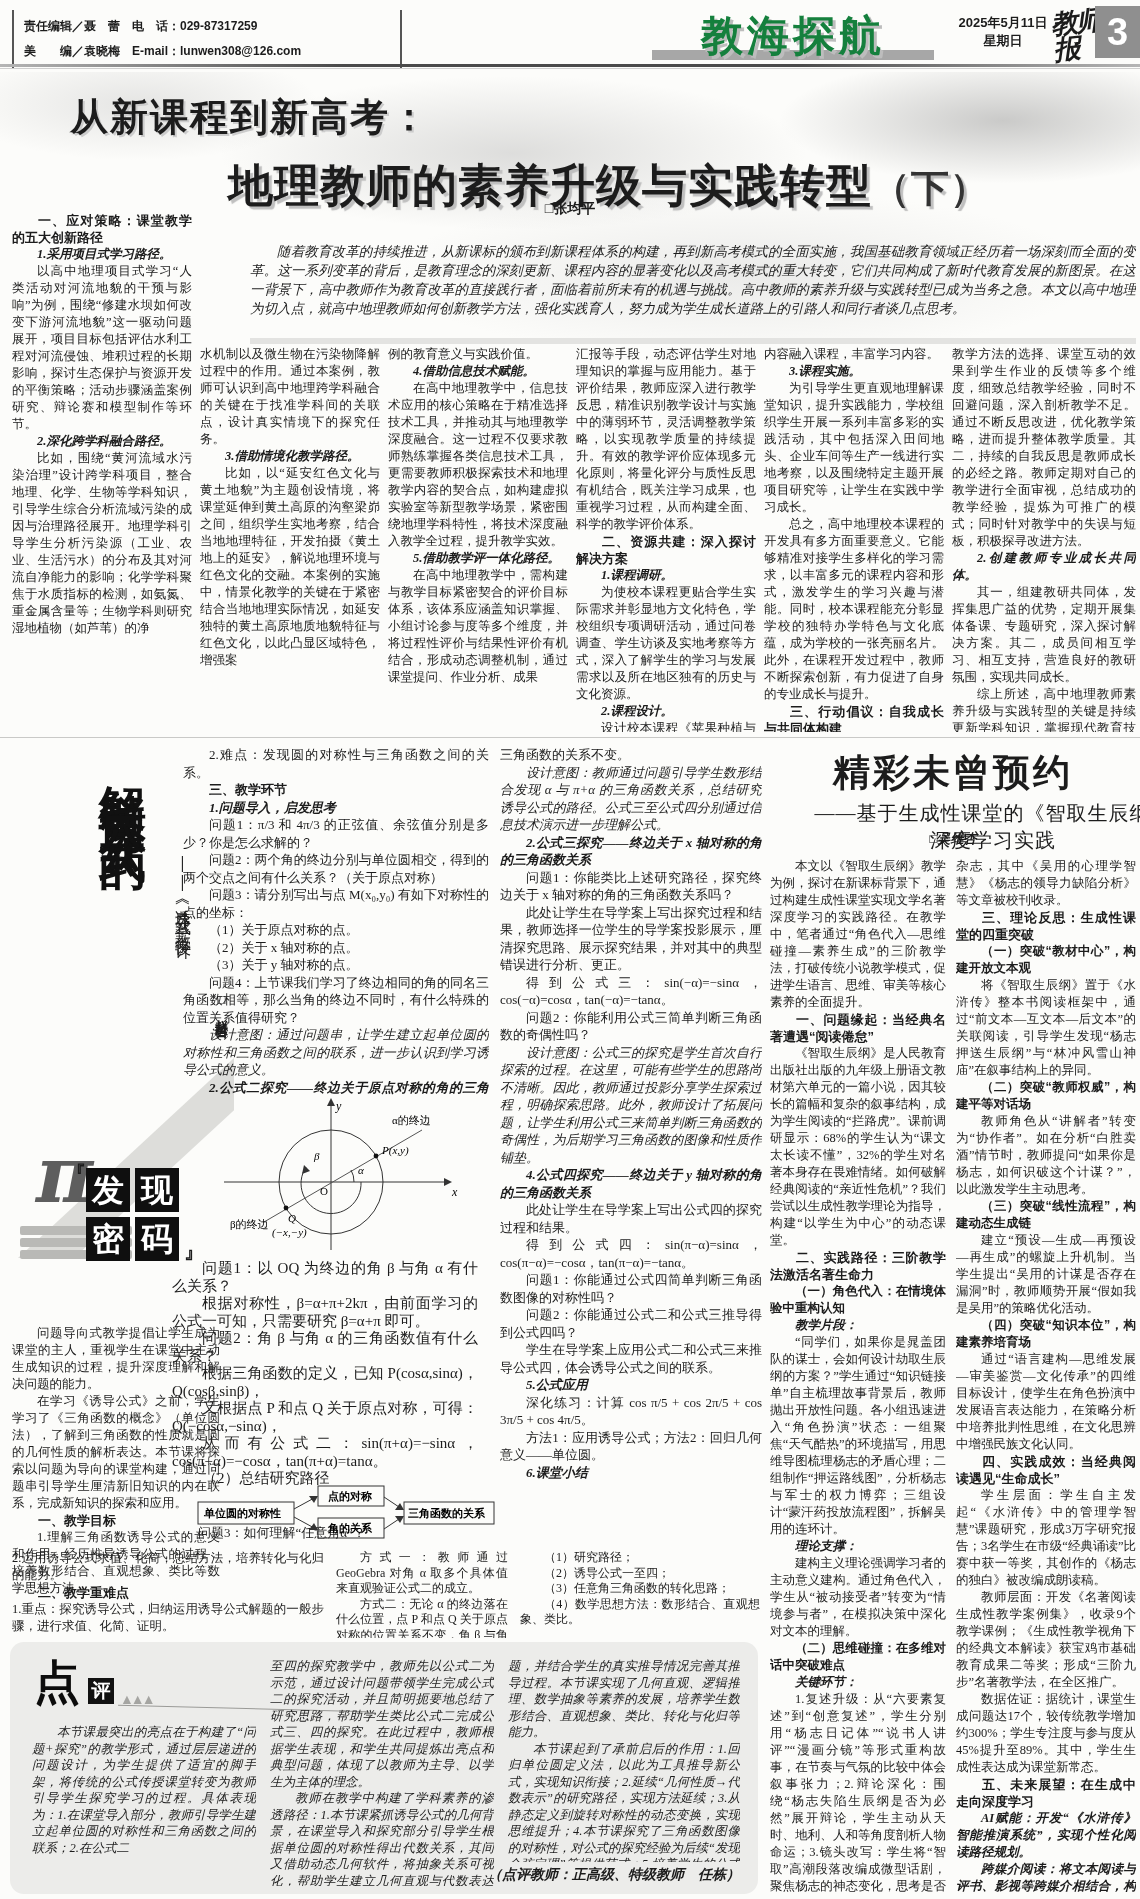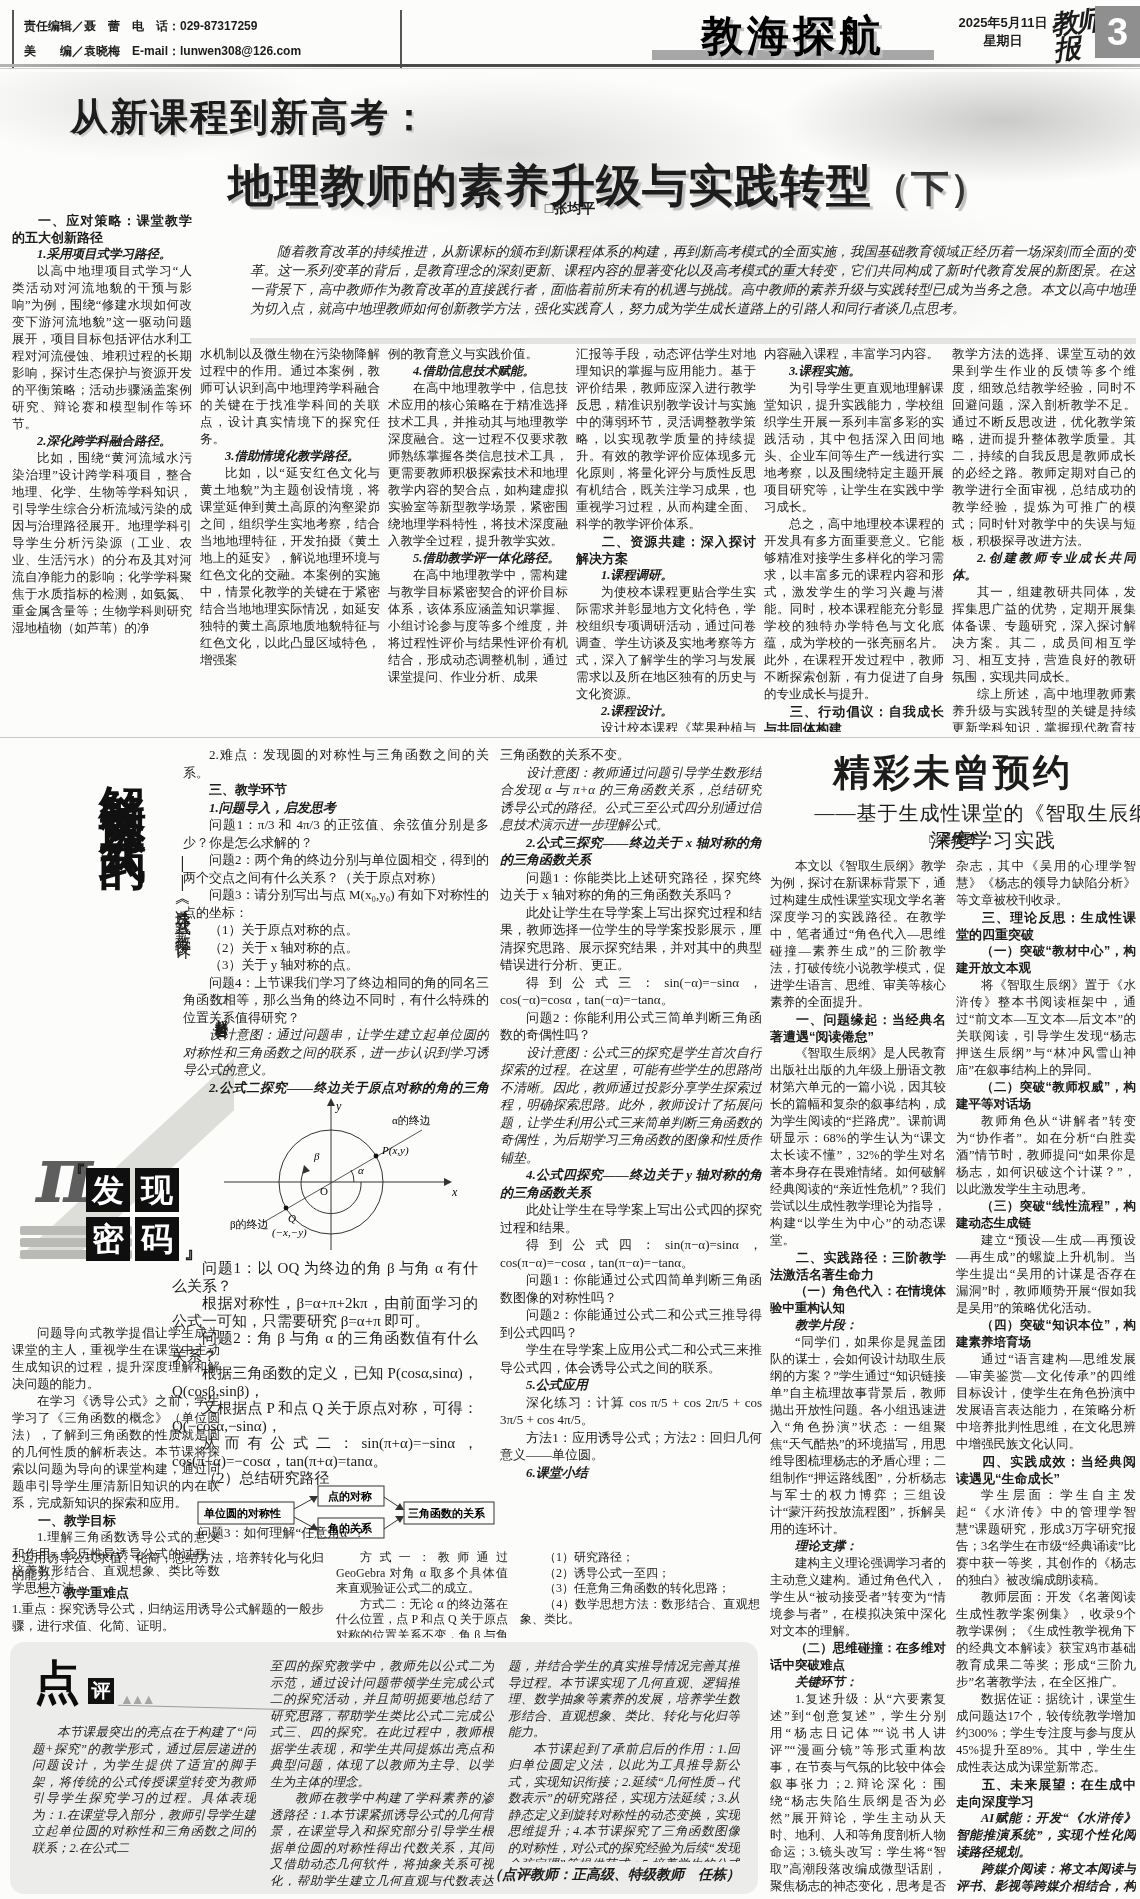--- a/index.html
+++ b/index.html
@@ -4,21 +4,21 @@
 <style>
   html,body{margin:0;padding:0;background:#e9e9e6;}
   #page{position:relative;width:1140px;height:1899px;margin:0 auto;background:#fcfcfa;overflow:hidden;
         font-family:"Liberation Serif","DejaVu Serif",serif;color:#1c1c1c;}
   .abs{position:absolute;}
   
   .ed-box{left:12px;top:10px;width:366px;height:50px;border-left:2px solid #555;border-right:2px solid #555;
           padding:4px 10px;font-family:"Liberation Sans",sans-serif;font-size:12px;font-weight:bold;
           display:flex;flex-direction:column;justify-content:space-around;}
   .sec-title{left:648px;top:8px;width:290px;text-align:center;font-family:"Liberation Sans",sans-serif;
-             font-size:42px;font-weight:bold;letter-spacing:4px;color:#000000;text-shadow:3px 3px 0 #bdbdbd;z-index:2;}
+             font-size:42px;font-weight:bold;letter-spacing:4px;color:#15803d;text-shadow:3px 3px 0 #bdbdbd;z-index:2;}
   .sec-bar{left:652px;top:50px;width:282px;height:10px;background:#a7a7a7;z-index:1;}
   .date-box{left:948px;top:14px;width:110px;text-align:center;font-size:13px;font-weight:bold;line-height:18px;
             font-family:"Liberation Sans",sans-serif;}
   .paper-logo{left:1052px;top:8px;width:70px;font-family:"DejaVu Serif",serif;font-style:italic;font-weight:bold;
               font-size:27px;line-height:26px;transform:rotate(-6deg);letter-spacing:-2px;}
   .pageno{left:1095px;top:6px;width:45px;height:52px;background:#8f8f8f;color:#fff;text-align:center;
           font-family:"Liberation Sans",sans-serif;font-size:38px;font-weight:bold;line-height:52px;}
   .head-rule{left:0;top:64px;width:1140px;height:3px;background:linear-gradient(to right,#b5b5b5,#4a4a4a 30%,#4a4a4a 70%,#b5b5b5);}
   .head-rule2{left:0;top:68px;width:1140px;height:1px;background:#cfcfcf;}
   

